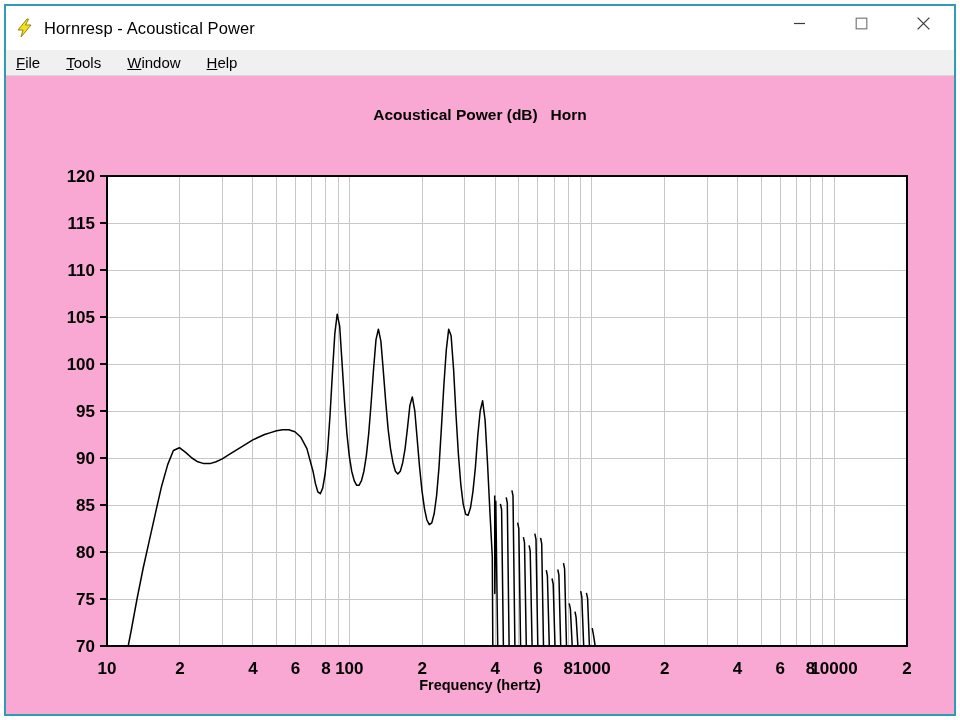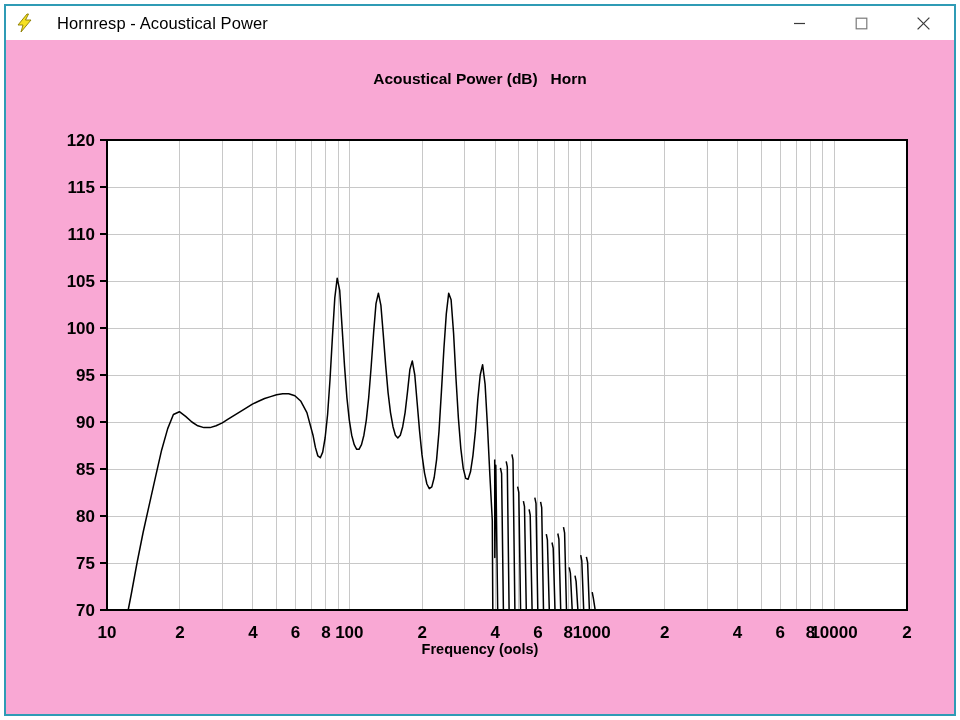--- a/index.html
+++ b/index.html
@@ -15,27 +15,26 @@
     position: absolute;
     left: 4px; top: 4px;
     width: 952px; height: 712px;
     background: #f0f0f0;
     border: 2px solid #2f9bb5;
     display: flex;
     flex-direction: column;
   }
   
   #titlebar {
-    height: 34px;
+    height: 44px;
     background: #ffffff;
     display: flex;
     align-items: center;
     flex: 0 0 auto;
     position: relative;
-    gap: 13px;
   }
   #app-icon {
     width: 22px; height: 22px;
     margin-left: 8px; margin-right: 8px;
     flex: 0 0 auto;
     position: relative;
   }
   #title-text {
     font-size: 16.5px;
     color: #000000;
@@ -134,20 +133,34 @@
       </div>
       <div class="wc">
         <svg width="15" height="15" viewBox="0 0 15 15">
           <line x1="1.6" y1="1.6" x2="13.4" y2="13.4" stroke="#3a3a3a" stroke-width="1.25"></line>
           <line x1="13.4" y1="1.6" x2="1.6" y2="13.4" stroke="#3a3a3a" stroke-width="1.25"></line>
         </svg>
       </div>
     </div>
   </div>
 
+  <div id="menubar">
+    <div class="menu-item">
+      <u>F</u><span>ile</span>
+    </div>
+    <div class="menu-item">
+      <u>T</u><span>ools</span>
+    </div>
+    <div class="menu-item">
+      <u>W</u><span>indow</span>
+    </div>
+    <div class="menu-item">
+      <u>H</u><span>elp</span>
+    </div>
+  </div>
 
   <div id="client" style="background: #f9a8d4;">
     <div id="chart-title">Acoustical Power (dB)   Horn</div>
 
     <div id="plot-wrap">
       <svg id="plot-svg" width="952" height="650">
           <rect x="101" y="100" width="800" height="470" fill="#ffffff"></rect>
           <line x1="101" y1="523" x2="901" y2="523" stroke="#c8c8c8" stroke-width="1" shape-rendering="crispEdges"></line>
           <line x1="101" y1="476" x2="901" y2="476" stroke="#c8c8c8" stroke-width="1" shape-rendering="crispEdges"></line>
           <line x1="101" y1="429" x2="901" y2="429" stroke="#c8c8c8" stroke-width="1" shape-rendering="crispEdges"></line>
@@ -226,16 +239,16 @@
           <text x="585.6972012073977" y="598" text-anchor="middle" font-family="&quot;Liberation Sans&quot;, sans-serif" font-size="17" font-weight="bold" fill="#000">1000</text>
           <text x="658.6513993963011" y="598" text-anchor="middle" font-family="&quot;Liberation Sans&quot;, sans-serif" font-size="17" font-weight="bold" fill="#000">2</text>
           <text x="731.6055975852045" y="598" text-anchor="middle" font-family="&quot;Liberation Sans&quot;, sans-serif" font-size="17" font-weight="bold" fill="#000">4</text>
           <text x="774.2810677958923" y="598" text-anchor="middle" font-family="&quot;Liberation Sans&quot;, sans-serif" font-size="17" font-weight="bold" fill="#000">6</text>
           <text x="804.5597957741079" y="598" text-anchor="middle" font-family="&quot;Liberation Sans&quot;, sans-serif" font-size="17" font-weight="bold" fill="#000">8</text>
           <text x="828.0458018110966" y="598" text-anchor="middle" font-family="&quot;Liberation Sans&quot;, sans-serif" font-size="17" font-weight="bold" fill="#000">10000</text>
           <text x="901" y="598" text-anchor="middle" font-family="&quot;Liberation Sans&quot;, sans-serif" font-size="17" font-weight="bold" fill="#000">2</text>
         </svg>
     </div>
 
-    <div id="xaxis-label">Frequency (ools)</div>
+    <div id="xaxis-label">Frequency (hertz)</div>
   </div>
 
 </div>
 
 </body></html>

